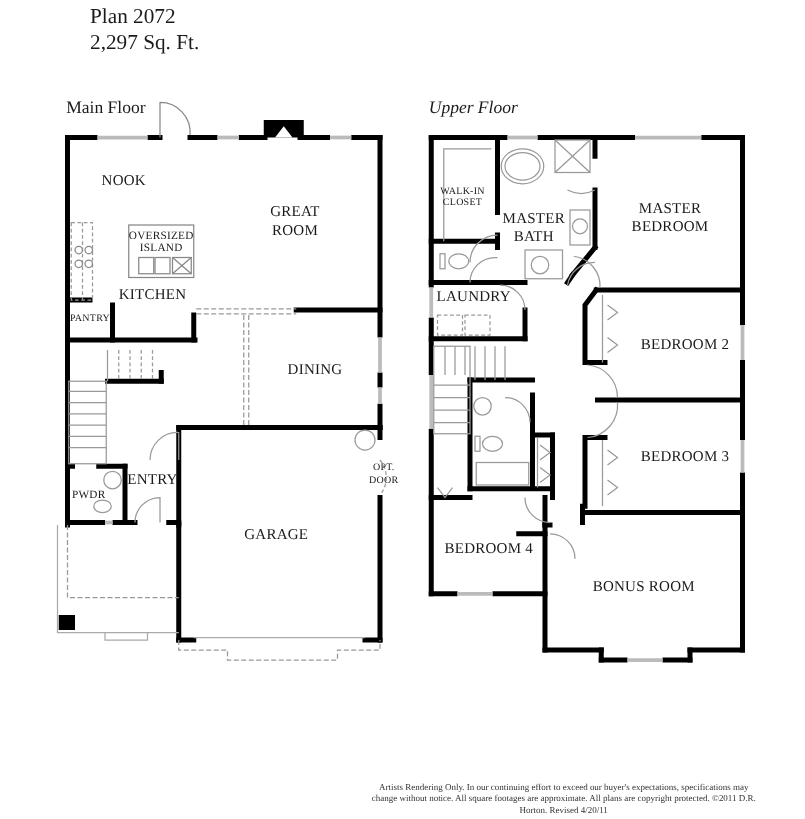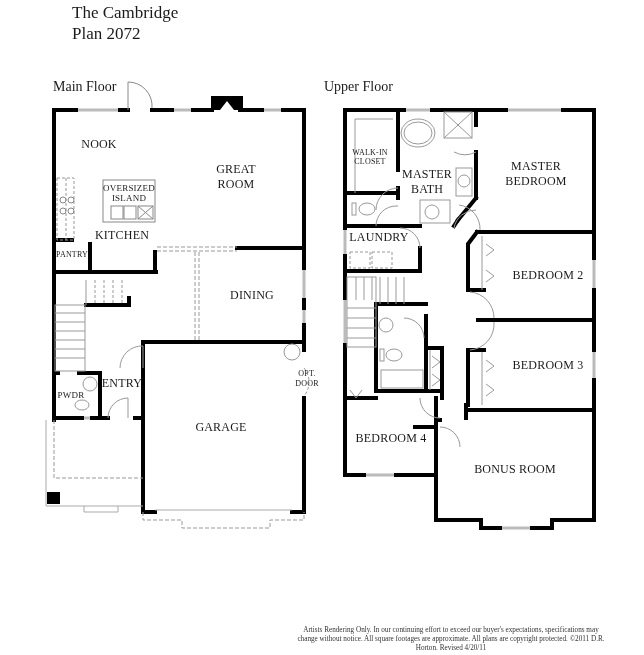--- a/index.html
+++ b/index.html
@@ -1,33 +1,33 @@
 <!DOCTYPE html>
 <html><head>
 <meta charset="utf-8">
 <style>
   html, body { margin:0; padding:0; background:#ffffff; }
   body { width:644px; height:655px; position:relative; overflow:hidden; font-family:"Liberation Serif","DejaVu Serif",serif; color:#1a1a1a; }
   .title-block { position:absolute; left:72px; top:2px; font-size:17px; line-height:21px; }
   .title-block div { white-space:nowrap; }
   .floor-label { position:absolute; font-size:14px; }
   #main-label { left:53px; top:79px; }
-  #upper-label { left:324px; top:79px; }
+  #upper-label { left:343px; top:79px;font-style:italic; }
   svg.plan { position:absolute; left:0; top:0; }
   .room-label { font-family:"Liberation Serif","DejaVu Serif",serif; font-size:12px; fill:#1a1a1a; text-anchor:middle; letter-spacing:0.2px; }
   .room-label.small { font-size:9px; }
   .room-label.tiny { font-size:8px; }
   .disclaimer { position:absolute; left:296px; top:626px; width:310px; font-size:7.2px; line-height:9px; text-align:center; color:#333; }
 </style>
 </head>
 <body>
 
 <div class="title-block">
-  <div>The Cambridge</div>
   <div>Plan 2072</div>
+  <div>2,297 Sq. Ft.</div>
 </div>
 
 <div class="floor-label" id="main-label">Main Floor</div>
 <div class="floor-label" id="upper-label">Upper Floor</div>
 
 <svg class="plan" width="644" height="655" viewBox="0 0 644 655">
 
   <g>
 
     <g stroke="#000" stroke-width="4" fill="none" stroke-linecap="square">

